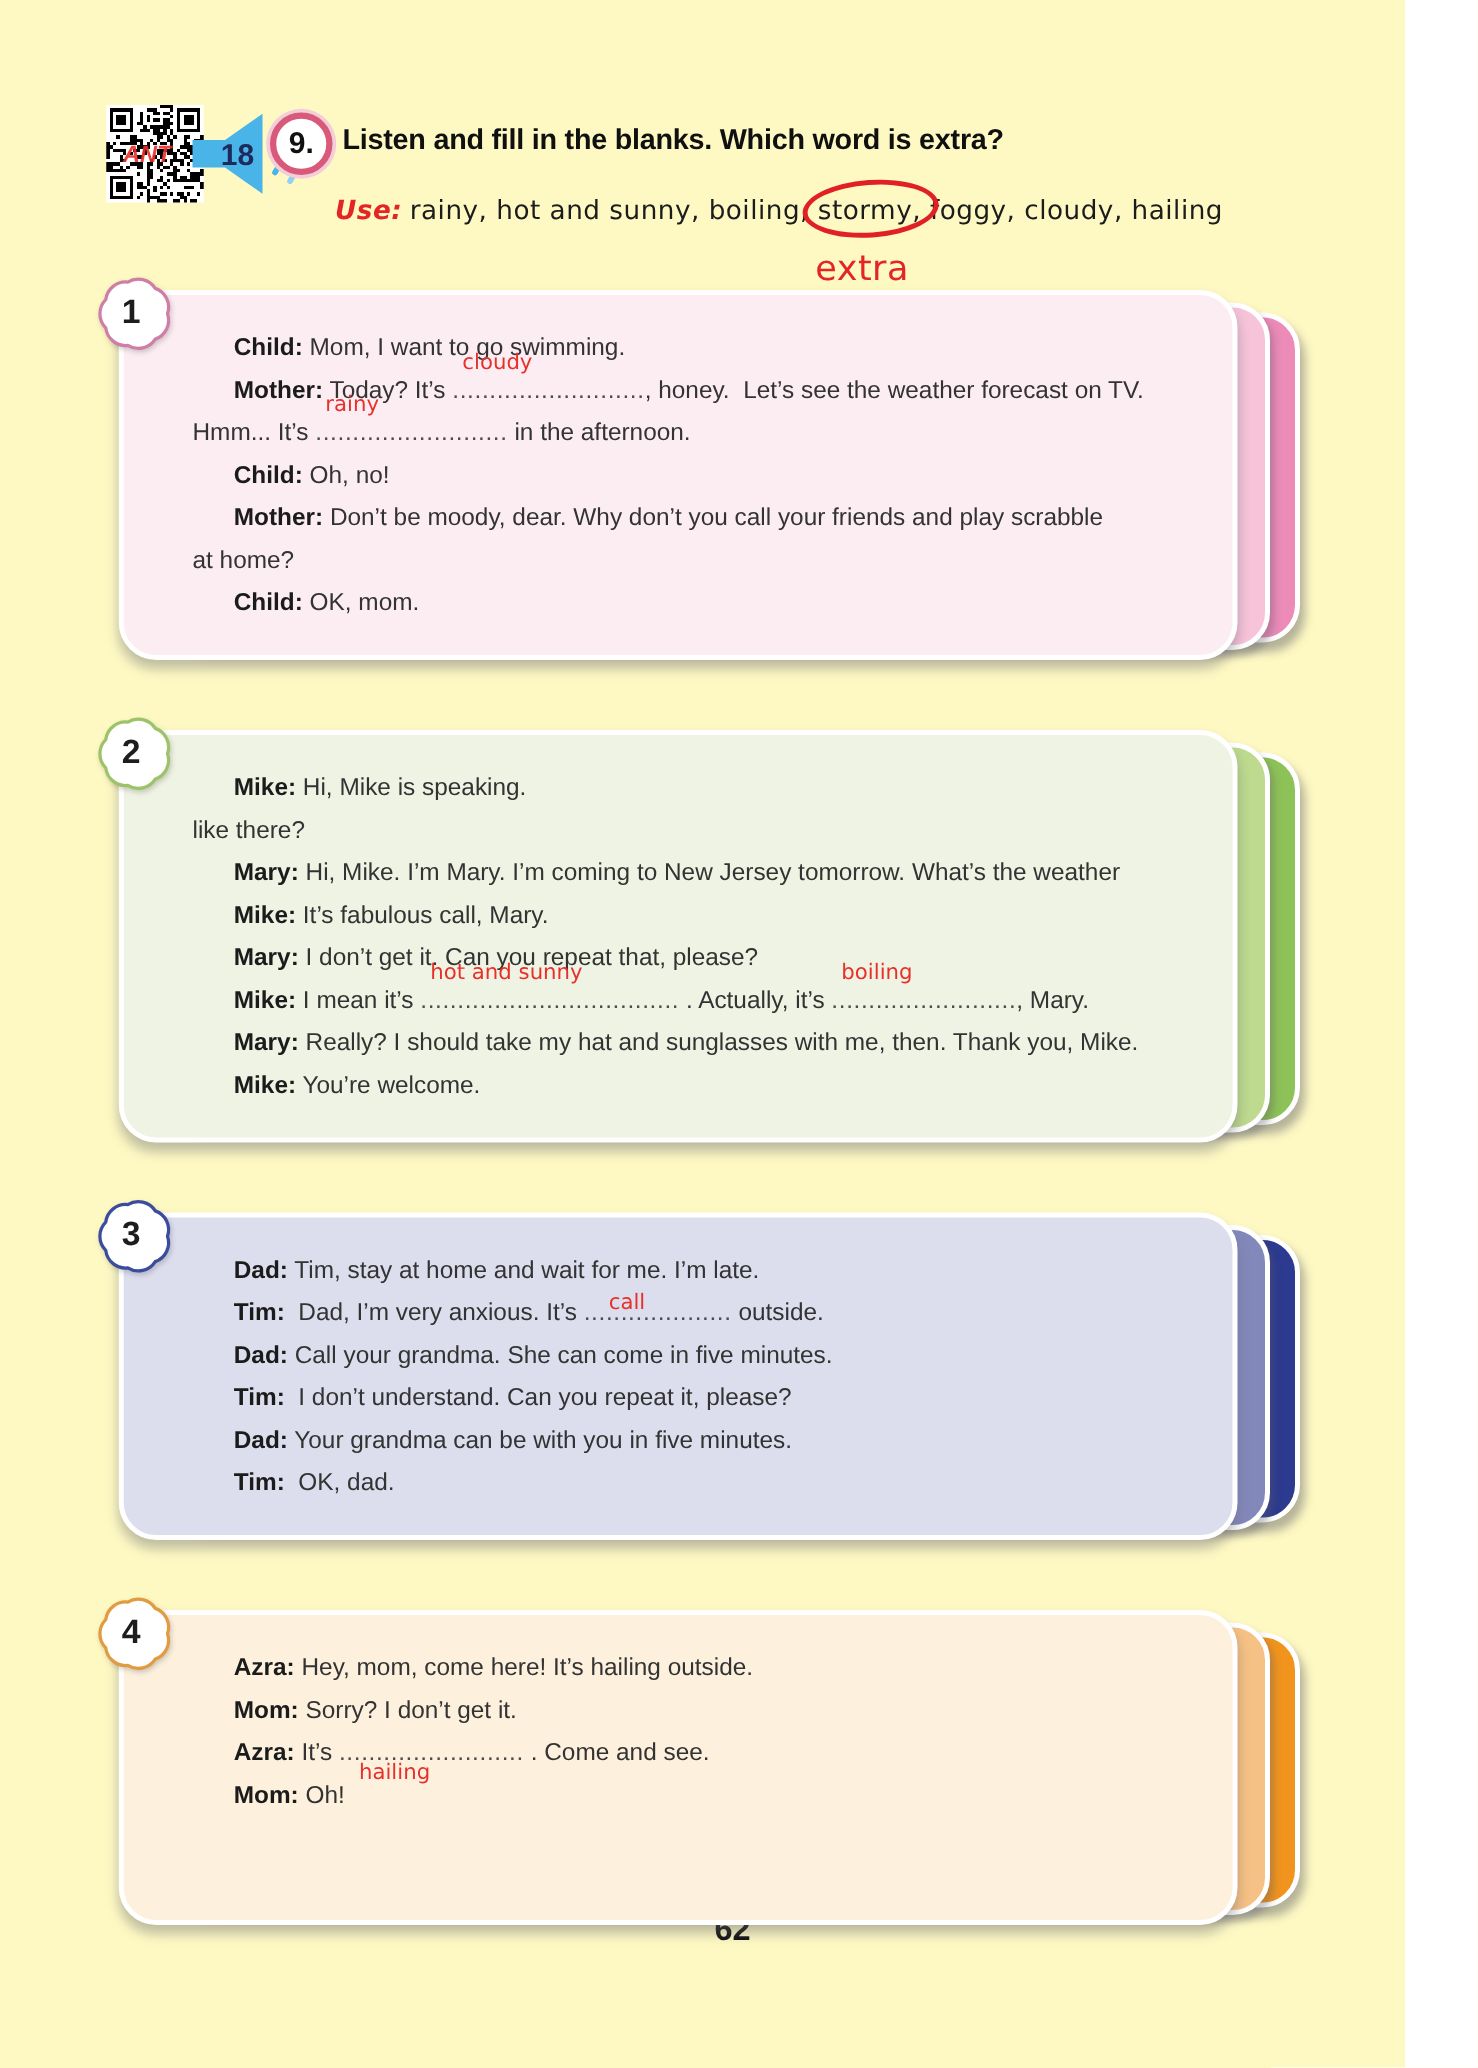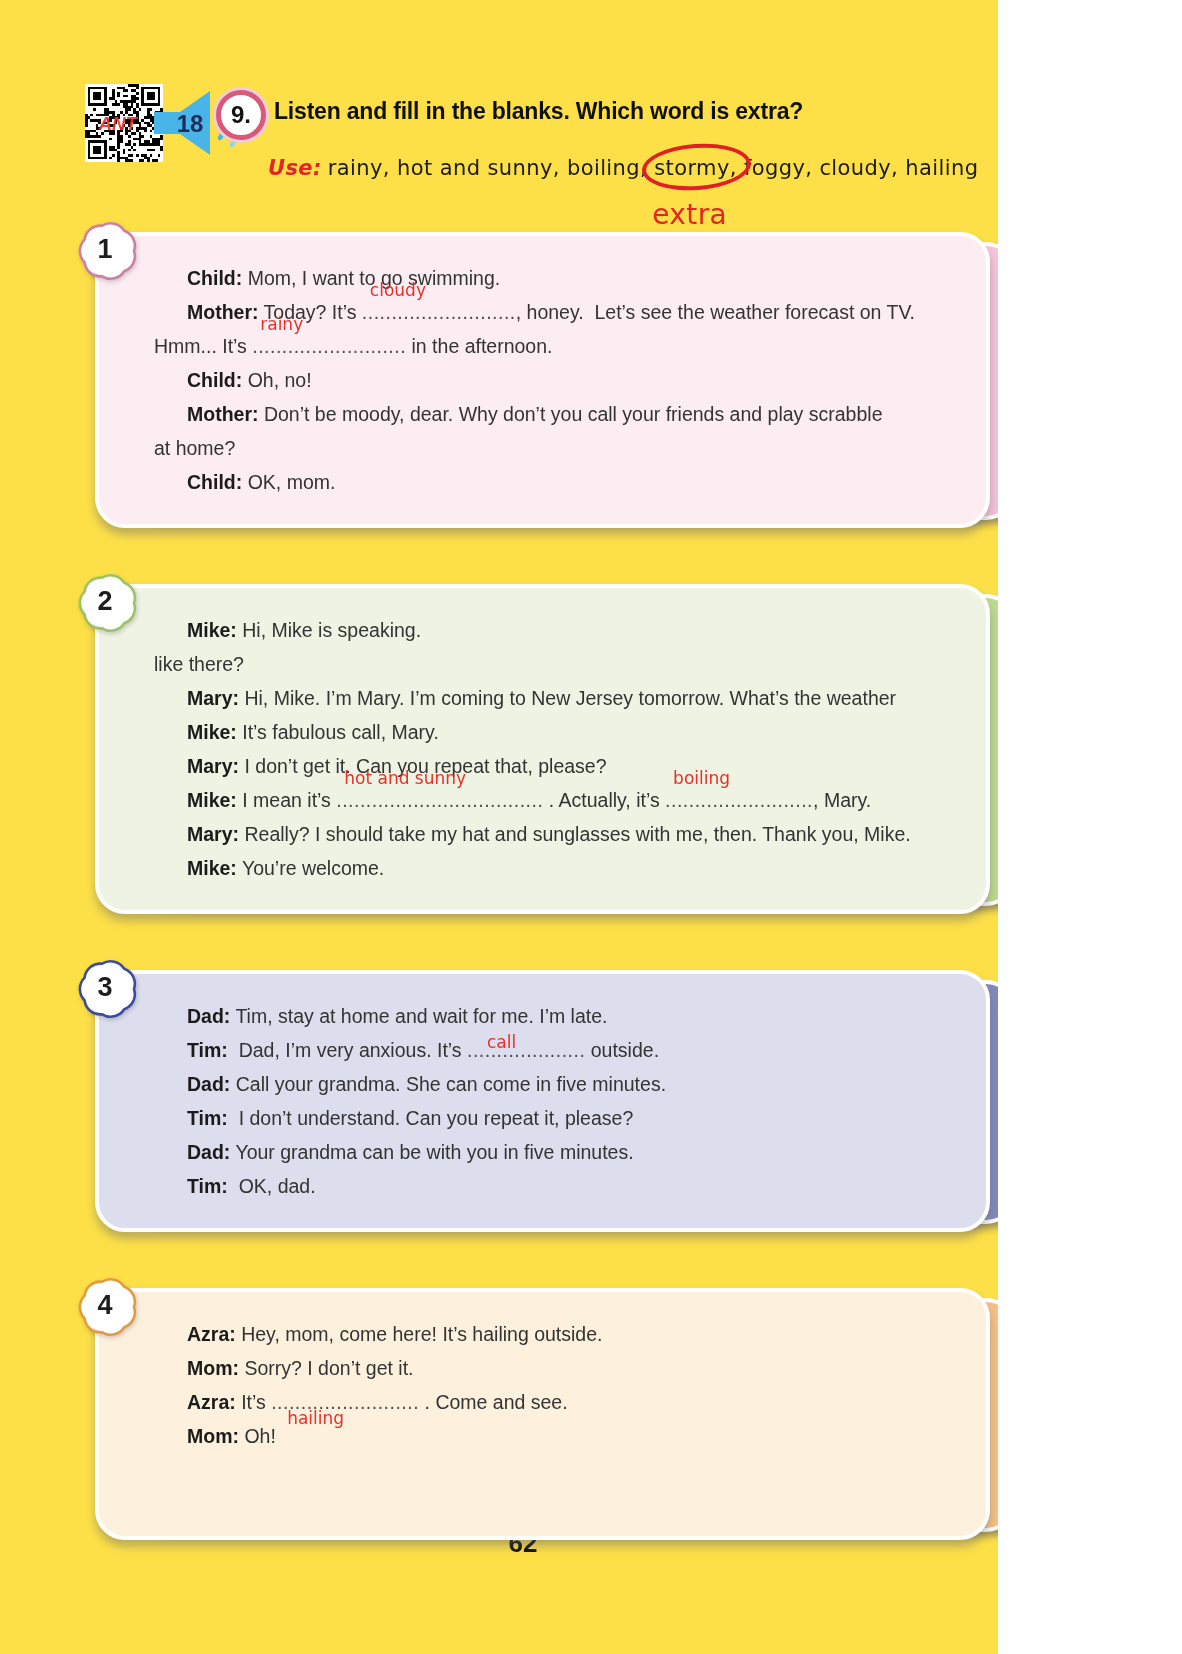--- a/index.html
+++ b/index.html
@@ -1,19 +1,19 @@
 <!DOCTYPE html>
 <html><head>
 <meta charset="utf-8">
 <style>
   html,body{margin:0;padding:0;background:#ffffff;}
   .page{
     position:relative;
-    width:998px;height:1654px;
-    background:#fde047;
+    width:1124px;height:1654px;
+    background:#fef9c3;
     font-family:"Liberation Sans", sans-serif;
     overflow:hidden;
   }
   
   .qr{position:absolute;left:85px;top:84px;width:78px;height:78px;}
   .qr svg{width:100%;height:100%;display:block;}
   .speaker{position:absolute;left:150px;top:86px;width:110px;height:78px;}
   .num-circle{
     position:absolute;left:216px;top:90px;width:40px;height:40px;
     border:5px solid #d9597b;border-radius:50%;background:#fff;

